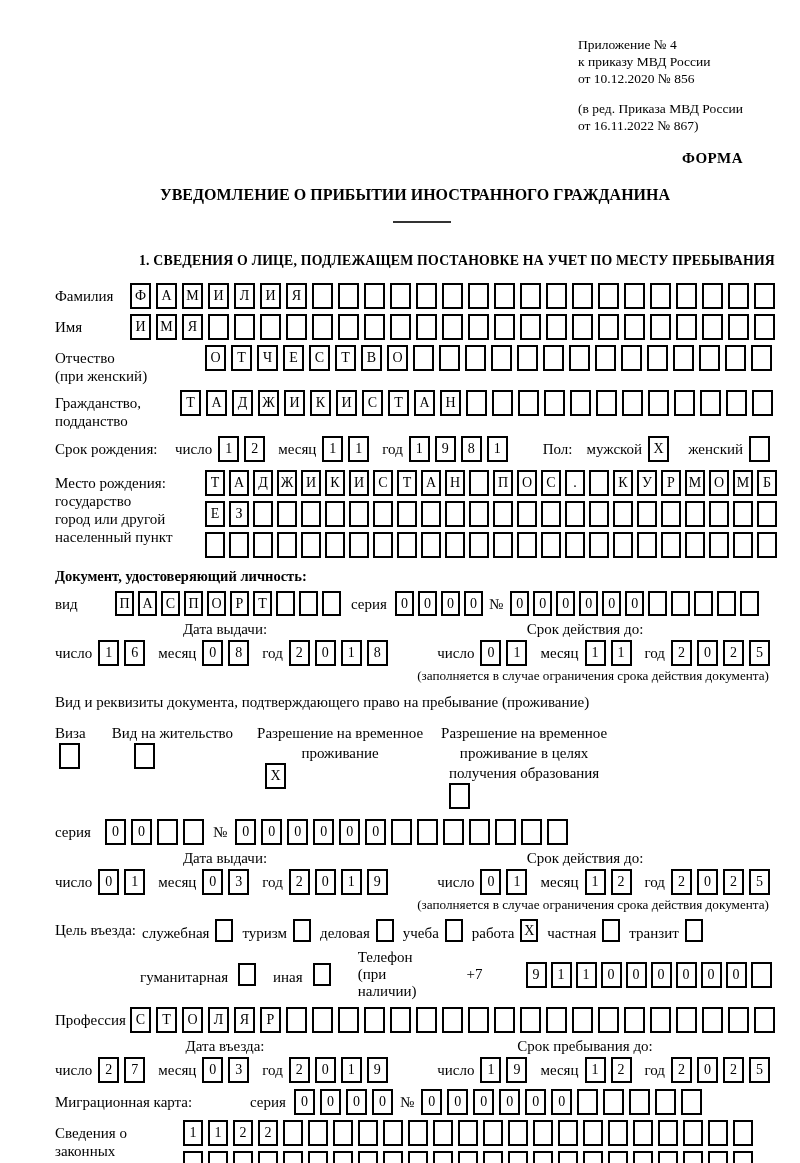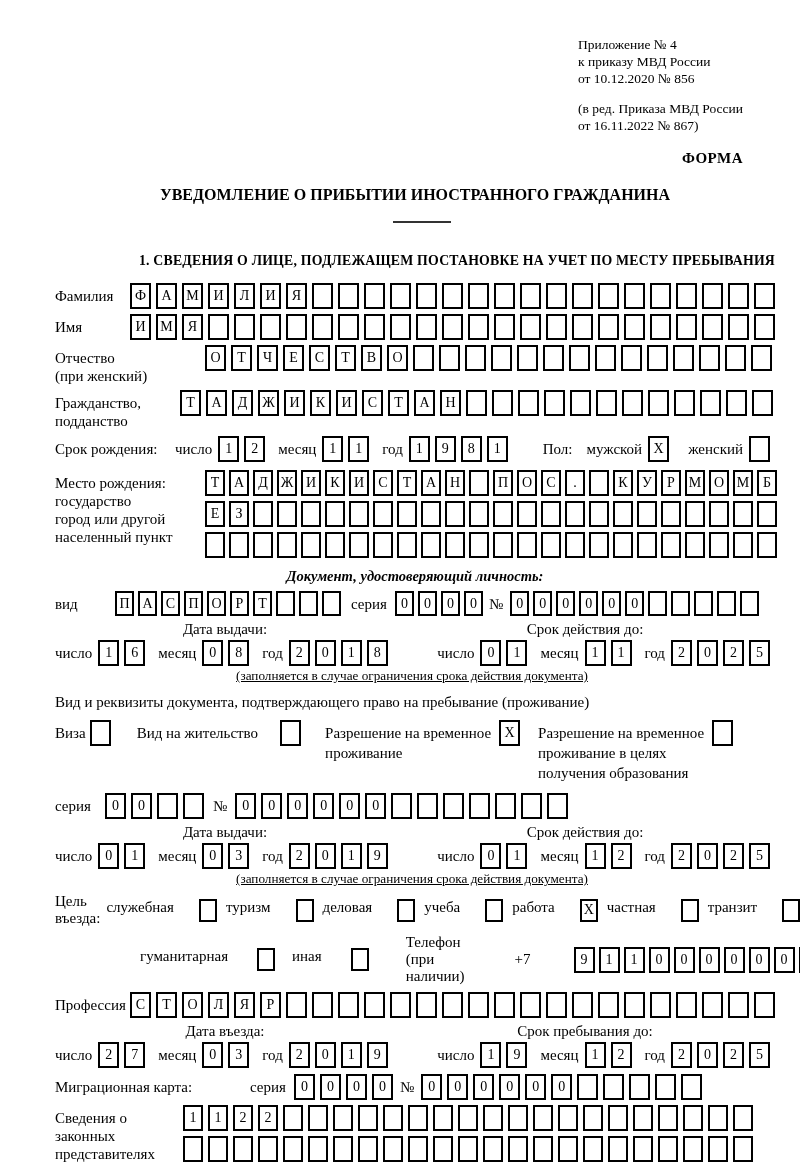--- a/index.html
+++ b/index.html
@@ -34,38 +34,38 @@
   .cell-xs{width:18px;height:23px;border-width:2px;}
   
   .dhead{display:flex;margin-bottom:2px;margin-top:4px;}
   .dhead .hl{width:340px;text-align:center;}
   .dhead .hr{flex:1;text-align:center;}
   .daterow{display:flex;margin-bottom:3px;}
   .daterow .gl{width:365px;display:flex;align-items:center;}
   .daterow .gr{flex:1;display:flex;align-items:center;justify-content:flex-end;}
   .dlabel{margin-right:6px;}
   .dlabel + .dlabel, .cell + .dlabel{margin-left:8px;}
-  .footnote-r{text-align:center;font-size:13.2px;margin:-1px 0 6px 0;padding-right:6px;text-decoration:underline;}
+  .footnote-r{text-align:right;font-size:13.2px;margin:-1px 0 6px 0;padding-right:6px;}
   .intro{line-height:24px;}
   
   .permits{display:flex;align-items:flex-start;margin:6px 0 10px 0;}
-  .permit{display:flex;align-items:flex-start;}
+  .permit{display:flex;align-items:flex-start;flex-direction:column;}
   .permit .plbl{line-height:20px;padding-top:3px;}
-  .permit .plbl.center{}
+  .permit .plbl.center{text-align:center;}
   .permit .cell{margin-left:8px;margin-right:0;}
   
   .purpose-line{display:flex;align-items:center;margin-bottom:7px;flex-wrap:nowrap;}
   .purpose-line .cell{margin-left:6px;margin-right:0;}
-  .pitem{display:flex;align-items:flex-start;margin-right:9px;gap:19px;}
+  .pitem{display:flex;align-items:flex-end;margin-right:9px;}
   .indent85{margin-left:85px;}
-  .phone-wrap{display:flex;align-items:center;margin-left:28px;gap:36px;}
+  .phone-wrap{display:flex;align-items:center;margin-left:18px;gap:36px;}
   .phone-wrap .pfx{margin:0 7px 0 14px;}
   .phone-wrap .cell{margin-right:4px;margin-left:0;}
   .mt2{margin-top:2px;} .mt6{margin-top:6px;}
-  .center-bold{font-weight:bold;text-align:center;font-size:14.5px;margin:4px 0 6px 0;font-style:italic;}
+  .center-bold{font-weight:bold;text-align:left;font-size:14.5px;margin:4px 0 6px 0;}
 </style>
 </head>
 <body>
 
 <div class="page">
 
   <div class="appendix">
     <div>
         <div>Приложение № 4</div>
         <div>к приказу МВД России</div>

